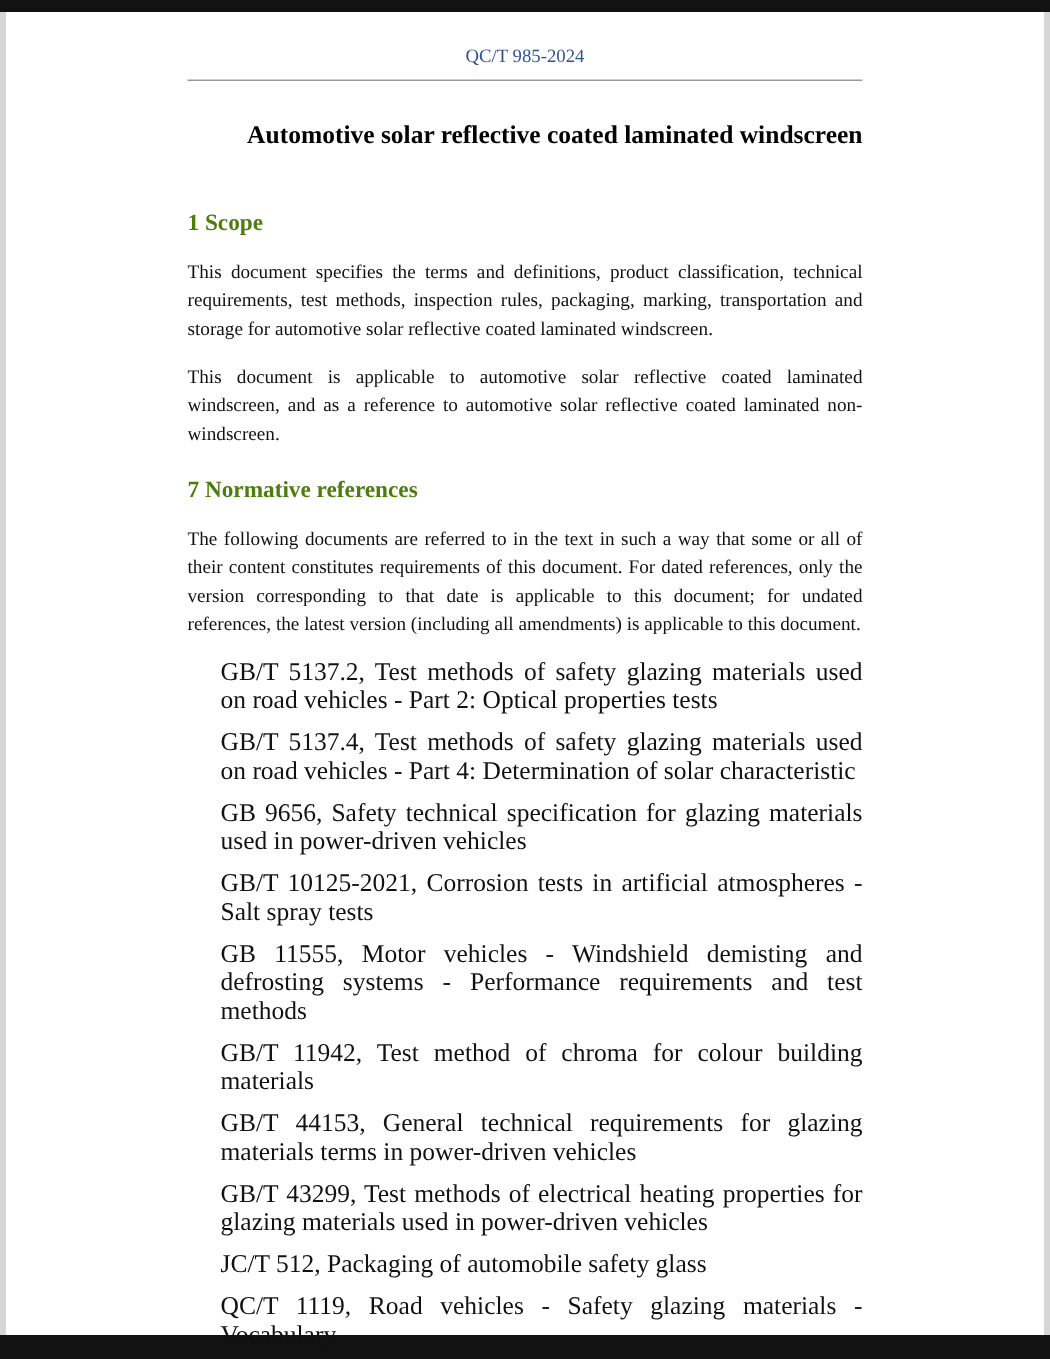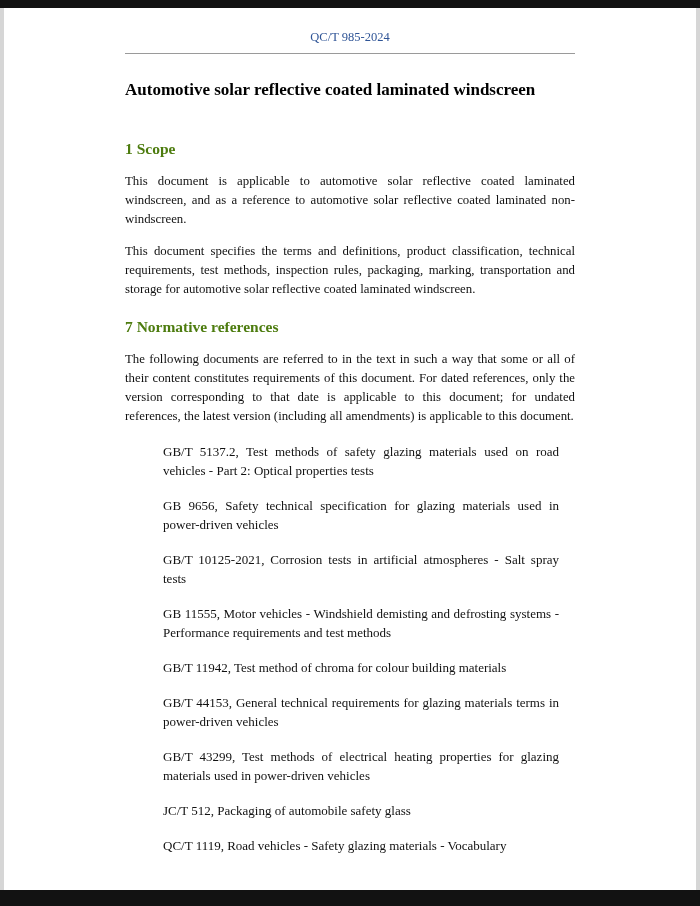--- a/index.html
+++ b/index.html
@@ -27,21 +27,21 @@
   }
   .header-rule {
     border: none;
     border-top: 1px solid #9a9a9a;
     margin: 9px 0 0 0;
   }
   .doc-title {
     margin: 25px 0 0 0;
     font-size: 17px;
     font-weight: bold;
-    text-align: left;
+    text-align: right;
     line-height: 22px;
     color: #000;
   }
   .section-heading {
     margin: 0;
     font-size: 15.5px;
     font-weight: bold;
     line-height: 20px;
     color: #4d7c0f;
   }
@@ -49,23 +49,23 @@
   .heading-normative { margin-top: 18px; }
   .body-para {
     margin: 13px 0 0 0;
     font-size: 12.8px;
     line-height: 19px;
     text-align: justify;
     text-justify: inter-word;
   }
   .ref-list { margin-top: 12px; }
   .ref-item {
-    margin: 16px;
+    margin: 0;
     padding-left: 22px;
-    font-size: 13px;
+    font-size: 17px;
     line-height: 19px;
     text-align: justify;
     text-justify: inter-word;
   }
   .ref-item + .ref-item { margin-top: 9px; }
   .doc-footer {
     position: absolute;
     left: 121px; right: 121px; bottom: 30px;
     border-top: 1px solid #8f8f8f;
     padding-top: 7px;
@@ -94,30 +94,31 @@
 
     <div class="doc-header">
       <div class="doc-code">QC/T 985-2024</div>
       <hr class="header-rule">
     </div>
 
     <h1 class="doc-title">Automotive solar reflective coated laminated windscreen</h1>
 
     <h2 class="section-heading heading-scope">1 Scope</h2>
 
+    <p class="body-para">This document specifies the terms and definitions, product classification, technical requirements, test methods, inspection rules, packaging, marking, transportation and storage for automotive solar reflective coated laminated windscreen.</p>
+
     <p class="body-para">This document is applicable to automotive solar reflective coated laminated windscreen, and as a reference to automotive solar reflective coated laminated non-windscreen.</p>
-
-    <p class="body-para">This document specifies the terms and definitions, product classification, technical requirements, test methods, inspection rules, packaging, marking, transportation and storage for automotive solar reflective coated laminated windscreen.</p>
 
     <h2 class="section-heading heading-normative">7 Normative references</h2>
 
     <p class="body-para">The following documents are referred to in the text in such a way that some or all of their content constitutes requirements of this document. For dated references, only the version corresponding to that date is applicable to this document; for undated references, the latest version (including all amendments) is applicable to this document.</p>
 
     <div class="ref-list">
       <p class="ref-item">GB/T 5137.2, Test methods of safety glazing materials used on road vehicles - Part 2: Optical properties tests</p>
+      <p class="ref-item">GB/T 5137.4, Test methods of safety glazing materials used on road vehicles - Part 4: Determination of solar characteristic</p>
       <p class="ref-item">GB 9656, Safety technical specification for glazing materials used in power-driven vehicles</p>
       <p class="ref-item">GB/T 10125-2021, Corrosion tests in artificial atmospheres - Salt spray tests</p>
       <p class="ref-item">GB 11555, Motor vehicles - Windshield demisting and defrosting systems - Performance requirements and test methods</p>
       <p class="ref-item">GB/T 11942, Test method of chroma for colour building materials</p>
       <p class="ref-item">GB/T 44153, General technical requirements for glazing materials terms in power-driven vehicles</p>
       <p class="ref-item">GB/T 43299, Test methods of electrical heating properties for glazing materials used in power-driven vehicles</p>
       <p class="ref-item">JC/T 512, Packaging of automobile safety glass</p>
       <p class="ref-item">QC/T 1119, Road vehicles - Safety glazing materials - Vocabulary</p>
     </div>
 

